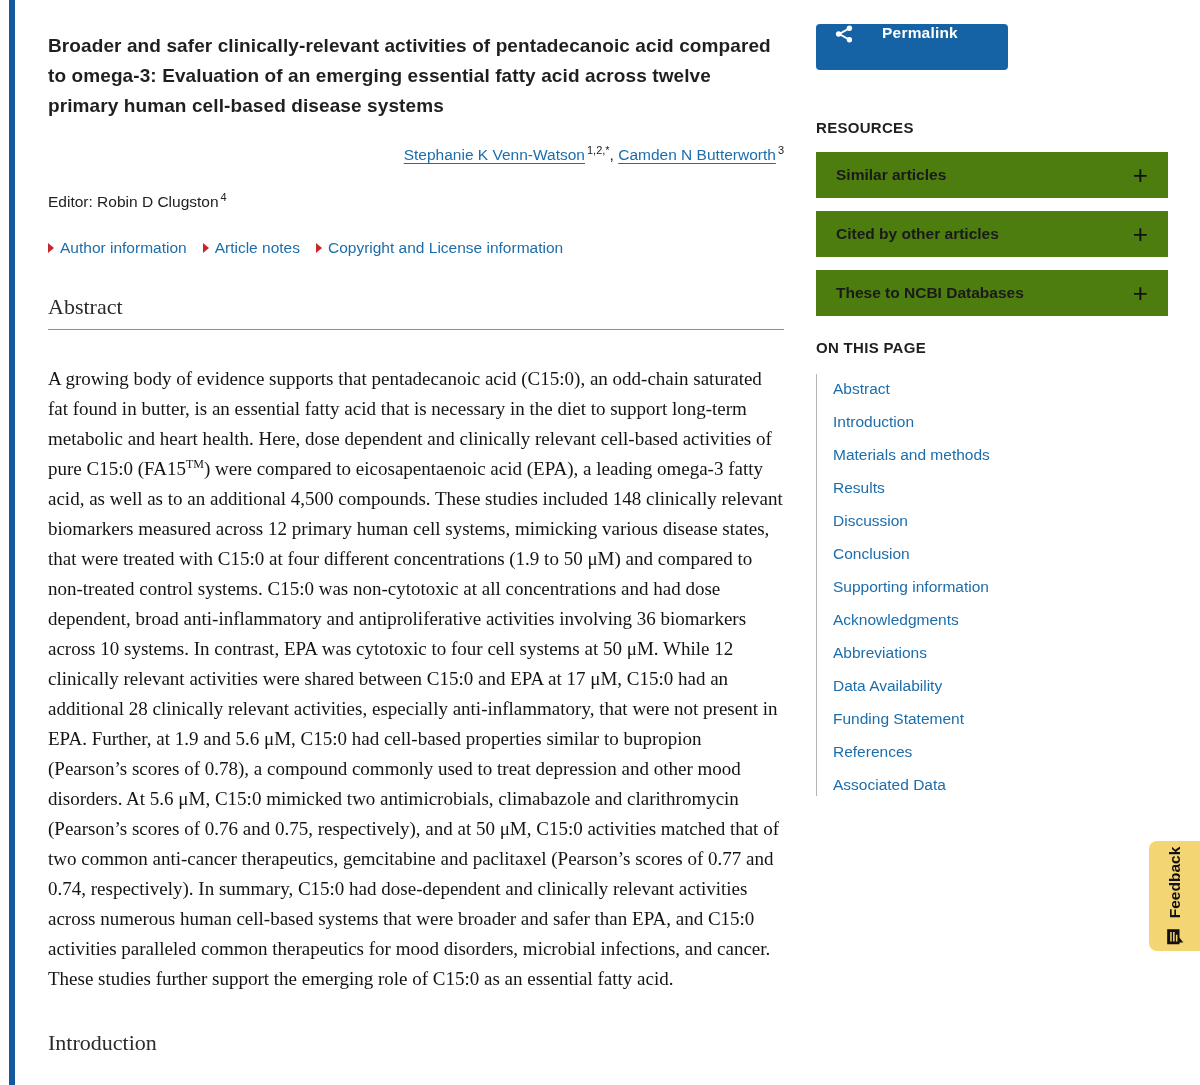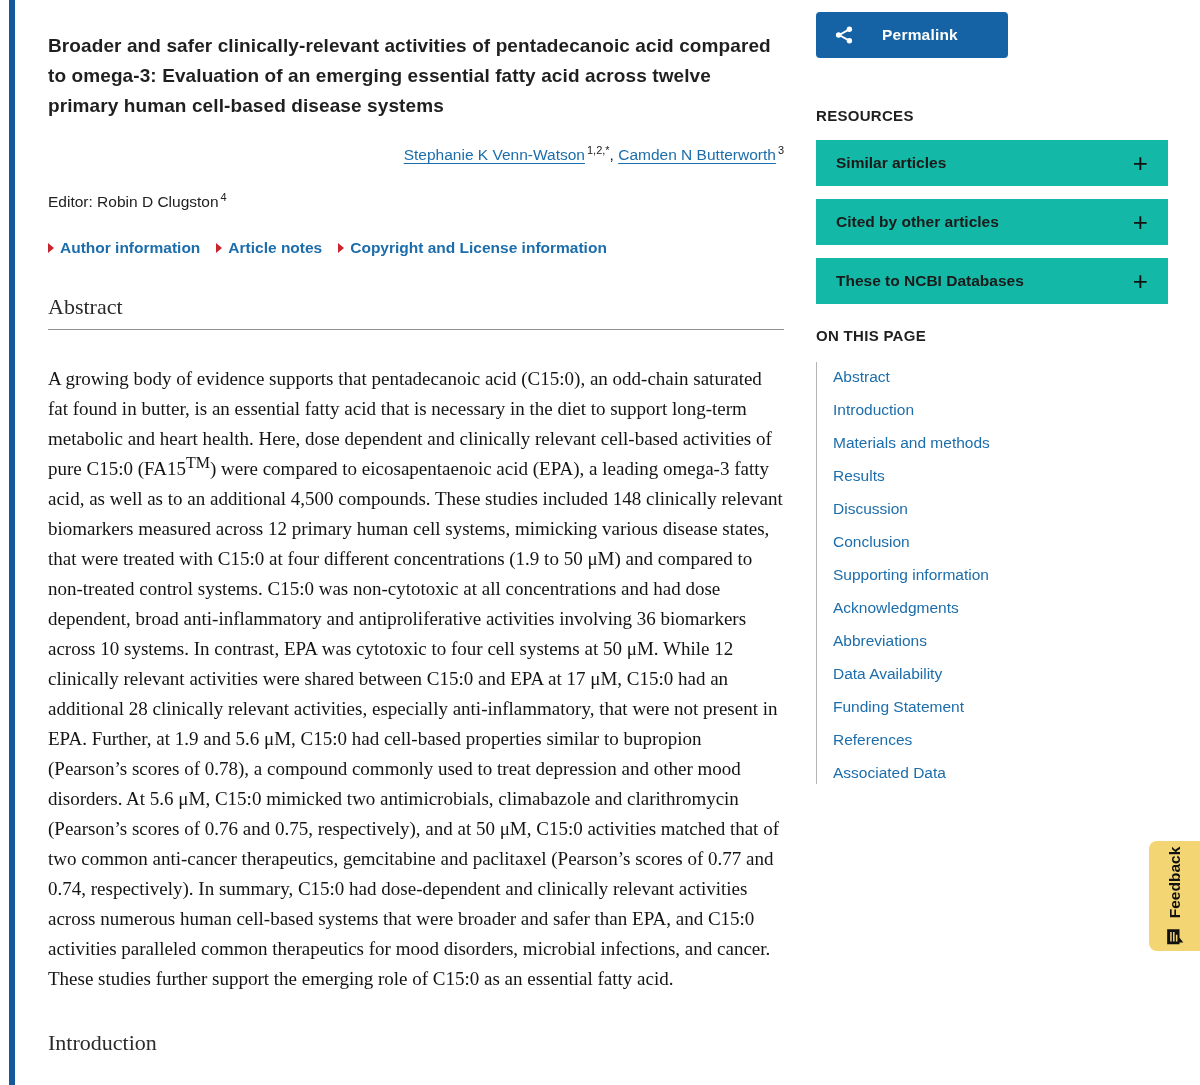--- a/index.html
+++ b/index.html
@@ -40,21 +40,21 @@
   .authors-line a { text-decoration: underline; text-underline-offset: 3px; }
   sup.aff {
     font-size: 11px; color: #212121;
     margin-left: 2px; vertical-align: super; line-height: 0;
   }
   .editor-line { margin-top: 29px; font-size: 15.5px; }
   .info-links {
     margin-top: 28px; font-size: 15.5px;
     display: flex; gap: 16px; align-items: center;
   }
-  .info-link-item { display: inline-flex; align-items: center; gap: 6px; cursor: pointer; font-weight: bold; }
+  .info-link-item { display: inline-flex; align-items: center; gap: 6px; cursor: pointer; }
   .arrow-icon {
     width: 0; height: 0; display: inline-block;
     border-left: 6px solid #c9252d;
     border-top: 5px solid transparent;
     border-bottom: 5px solid transparent;
   }
   .id-line { margin-top: 15px; font-size: 15.5px; color: #1a1a1a; }
   .id-line .pmid-sep { display: inline-block; width: 6px; }
   .id-line a { text-decoration: underline; text-underline-offset: 3px; }
 
@@ -63,57 +63,57 @@
     font-family: "Liberation Serif", serif;
     font-weight: 400; font-size: 22px; color: #2b2b2b;
     margin: 0; padding-bottom: 9px;
     border-bottom: 1px solid #909090;
   }
   .abstract-text {
     margin: 34px 0 0 0;
     font-family: "Liberation Serif", serif;
     font-size: 19px; line-height: 30px; color: #141414;
   }
-  .abstract-text sup { font-size: 16px; line-height: 0; }
+  .abstract-text sup { font-size: 12px; line-height: 0; }
   .next-section-heading {
     font-family: "Liberation Serif", serif;
     font-weight: 400; font-size: 22px; color: #2b2b2b;
     margin: 36px 0 0 0;
   }
 
   
   .sidebar {
     position: absolute; left: 816px; top: 0;
     width: 352px;
   }
   .permalink-btn {
-    margin-top: 12px;
+    margin-top: 24px;
     width: 192px; height: 46px;
     background: #1562a4; color: #ffffff;
     border: none; border-radius: 4px;
-    display: flex; align-items: center;
+    display: flex; 
     padding: 0 22px 0 18px;
     cursor: pointer;
   }
   .permalink-btn .share-svg { flex: 0 0 auto; }
   .permalink-btn .permalink-label {
     flex: 1; text-align: center;
     font-size: 15.5px; font-weight: 700;
     font-family: "Liberation Sans", sans-serif;
     letter-spacing: 0.2px;
   }
   .side-heading {
     margin-top: 49px;
     font-size: 15px; font-weight: 700; color: #1f1f1f;
     letter-spacing: 0.3px;
   }
   .accordions { margin-top: 16px; }
   .accordion-row {
     width: 100%; height: 46px;
-    background: #14b8a6; border: none;
+    background: #4d7c0f; border: none;
     display: flex; align-items: center; justify-content: space-between;
     padding: 0 20px;
     margin-bottom: 13px;
     cursor: pointer;
     font-family: "Liberation Sans", sans-serif;
   }
   .accordion-label { font-size: 15.5px; font-weight: 700; color: #1a1a1a; }
   .plus-icon {
     font-size: 26px; font-weight: 300; color: #111111;
     line-height: 20px;

